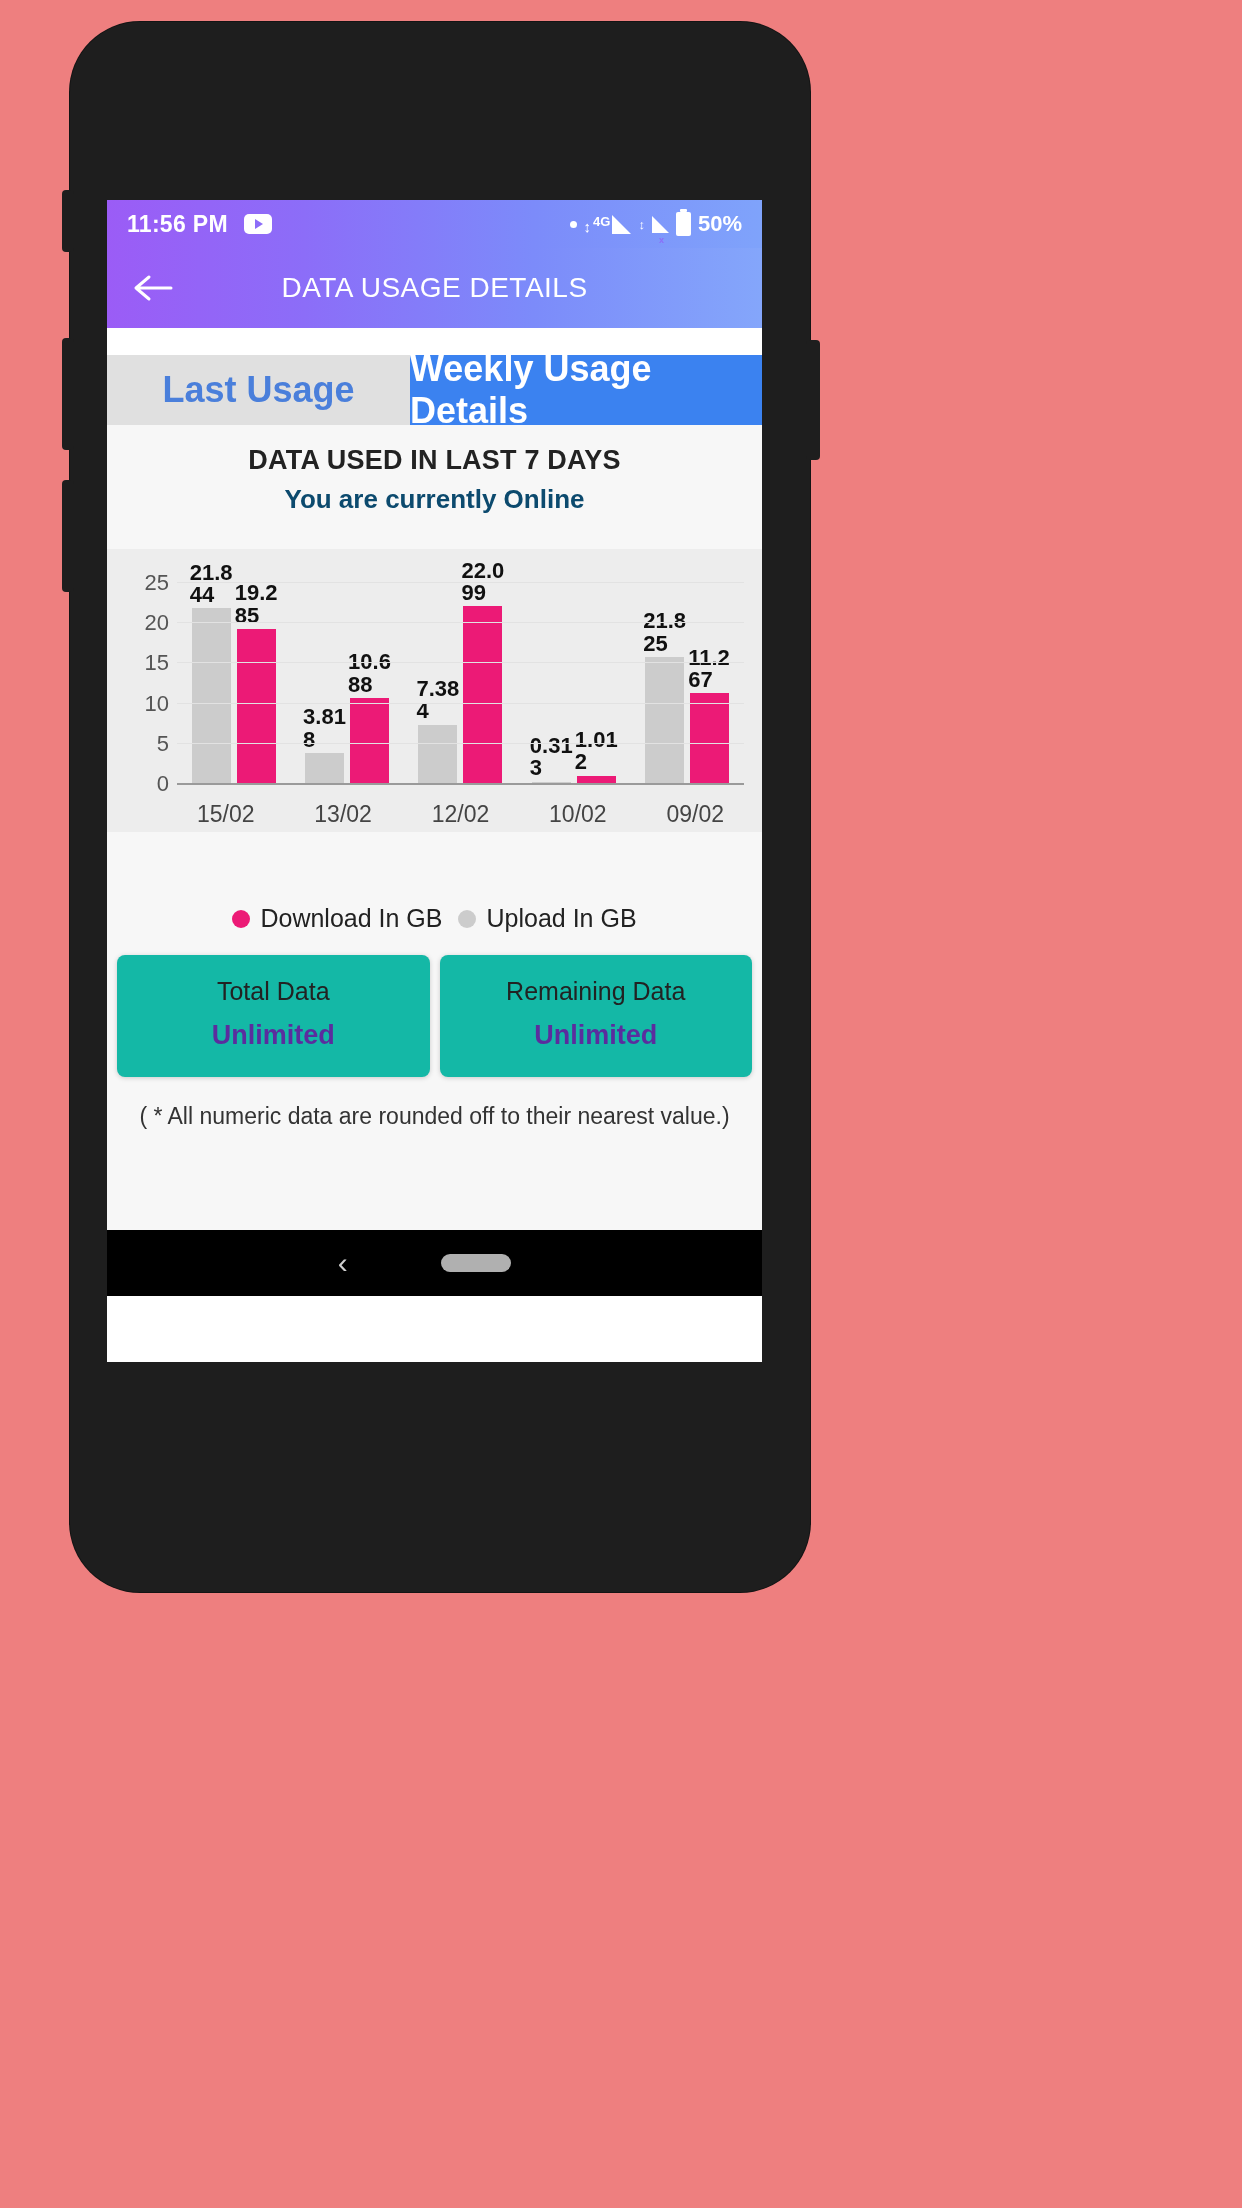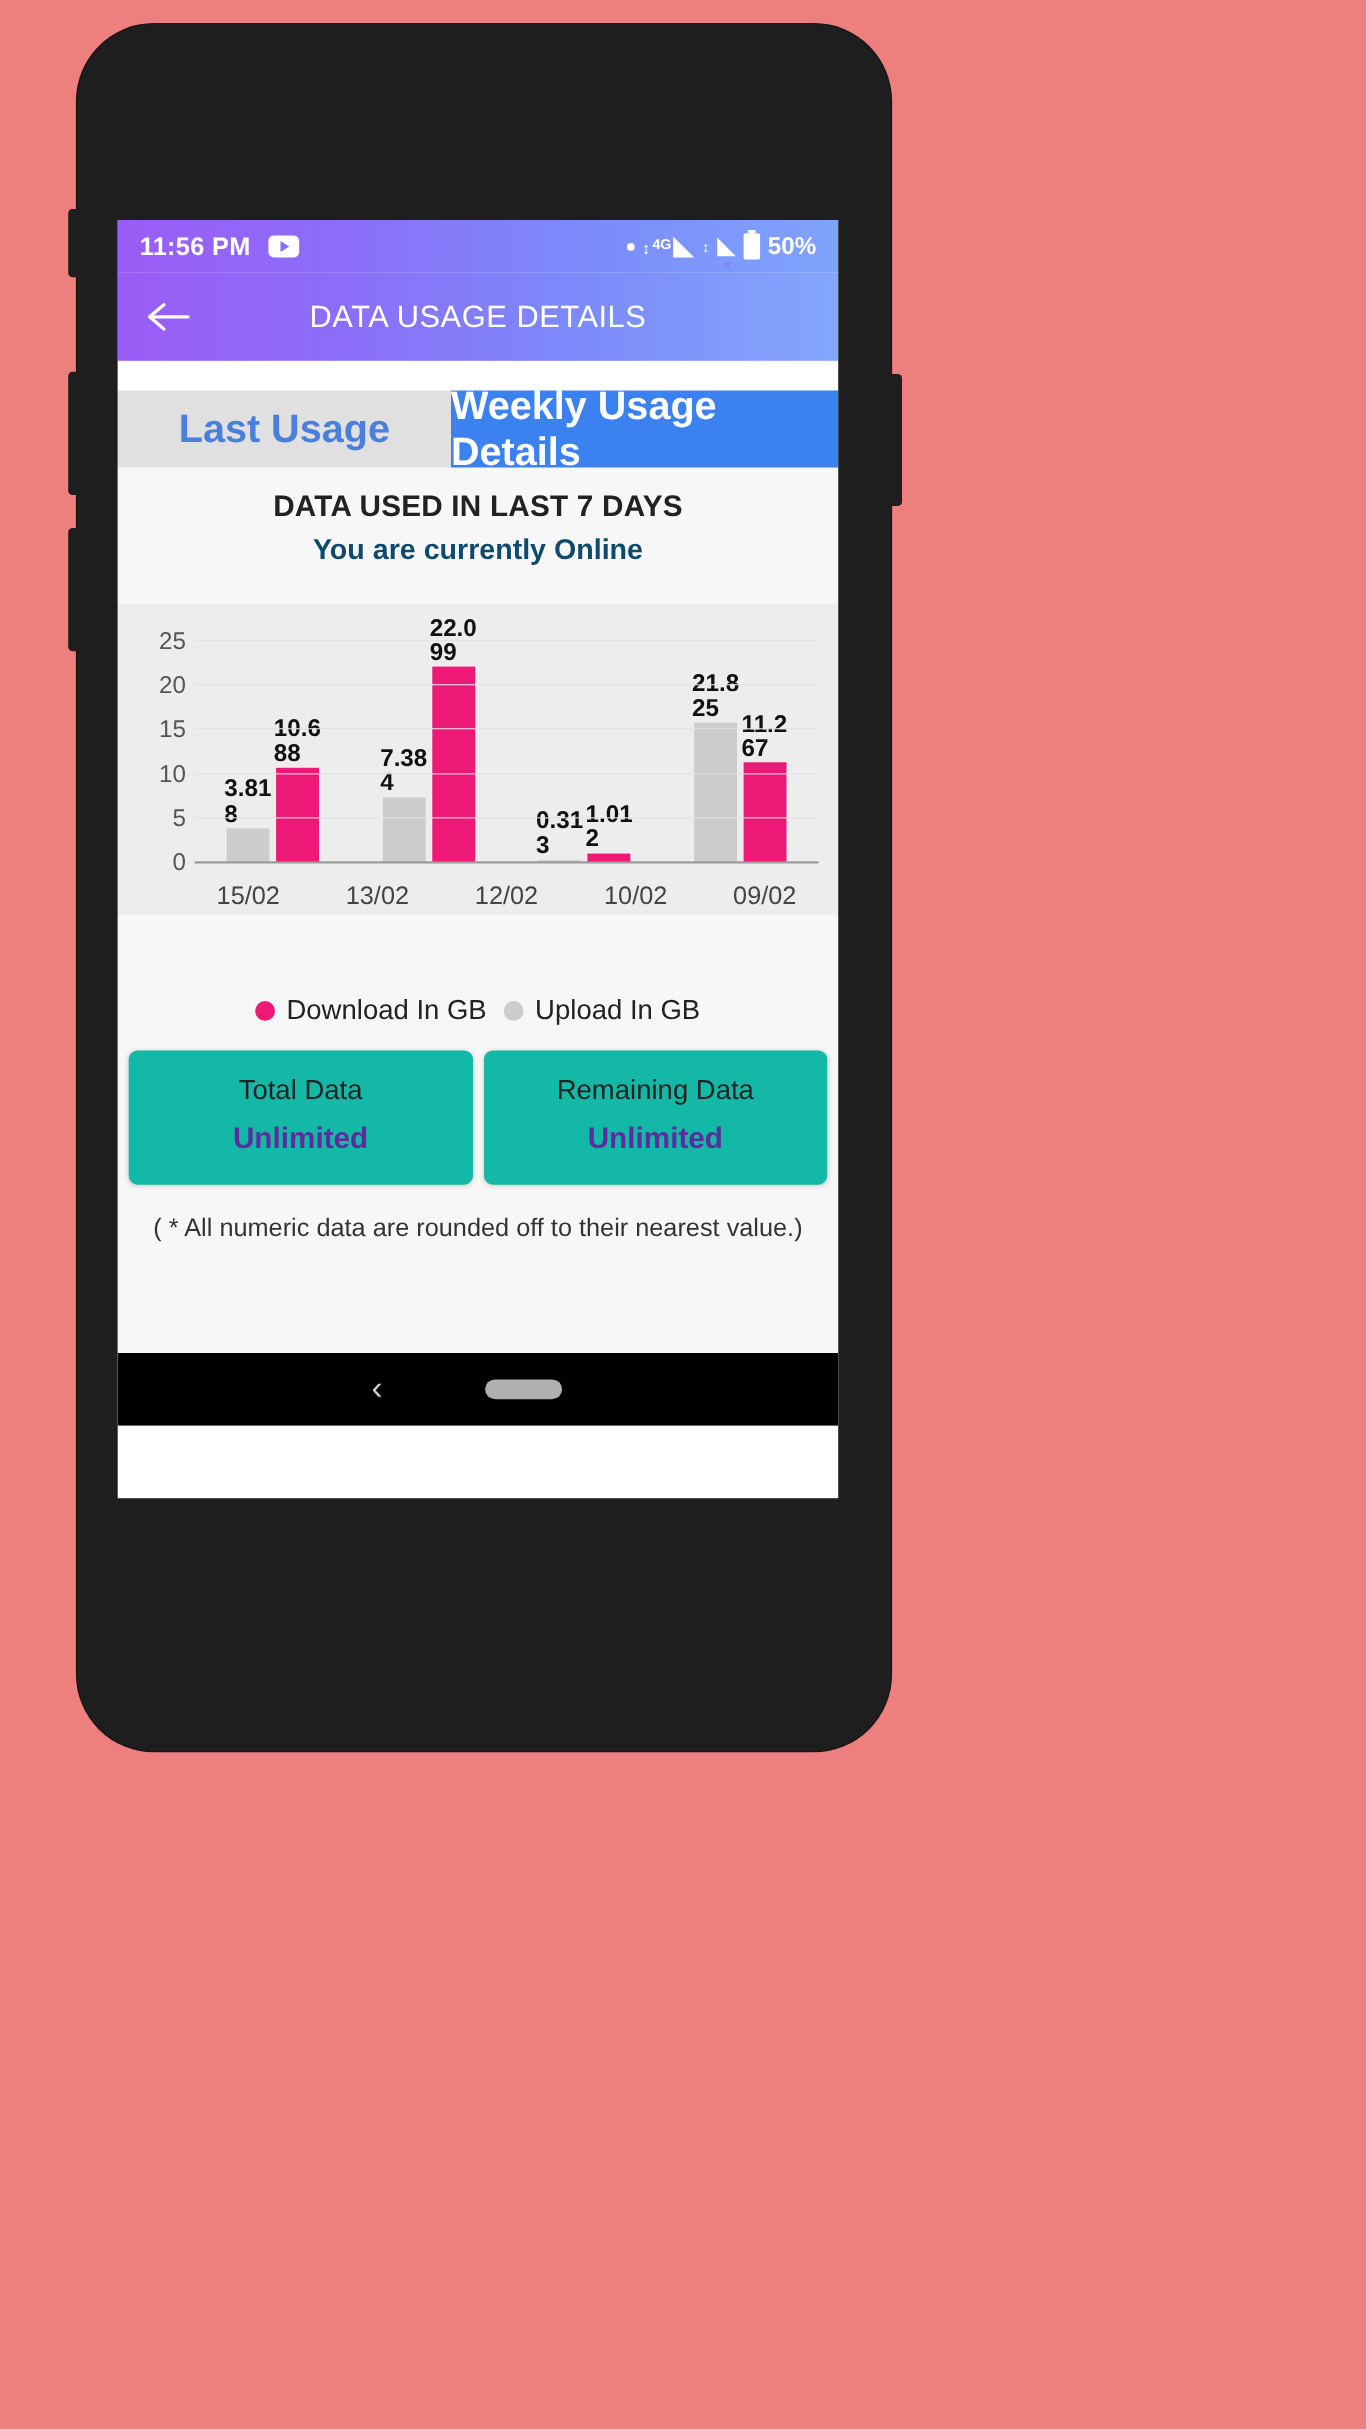--- a/index.html
+++ b/index.html
@@ -269,20 +269,28 @@
       <div class="ylabels">
           <div class="yaxis-label" style="top: 235px;">0</div>
           <div class="yaxis-label" style="top: 194.815px;">5</div>
           <div class="yaxis-label" style="top: 154.63px;">10</div>
           <div class="yaxis-label" style="top: 114.444px;">15</div>
           <div class="yaxis-label" style="top: 74.2593px;">20</div>
           <div class="yaxis-label" style="top: 34.0741px;">25</div>
         </div>
       <div class="gridwrap">
         <div class="bars" style="bottom: 48px; height: 235px; top: auto;">
+            <div class="group">
+              <div class="bar upload" style="height: 175.561px;">
+                <div class="bar-label">21.844</div>
+              </div>
+              <div class="bar download" style="height: 154.994px;">
+                <div class="bar-label">19.285</div>
+              </div>
+            </div>
             <div class="group">
               <div class="bar upload" style="height: 30.6854px;">
                 <div class="bar-label">3.818</div>
               </div>
               <div class="bar download" style="height: 85.8999px;">
                 <div class="bar-label">10.688</div>
               </div>
             </div>
             <div class="group">
               <div class="bar upload" style="height: 59.3455px;">

